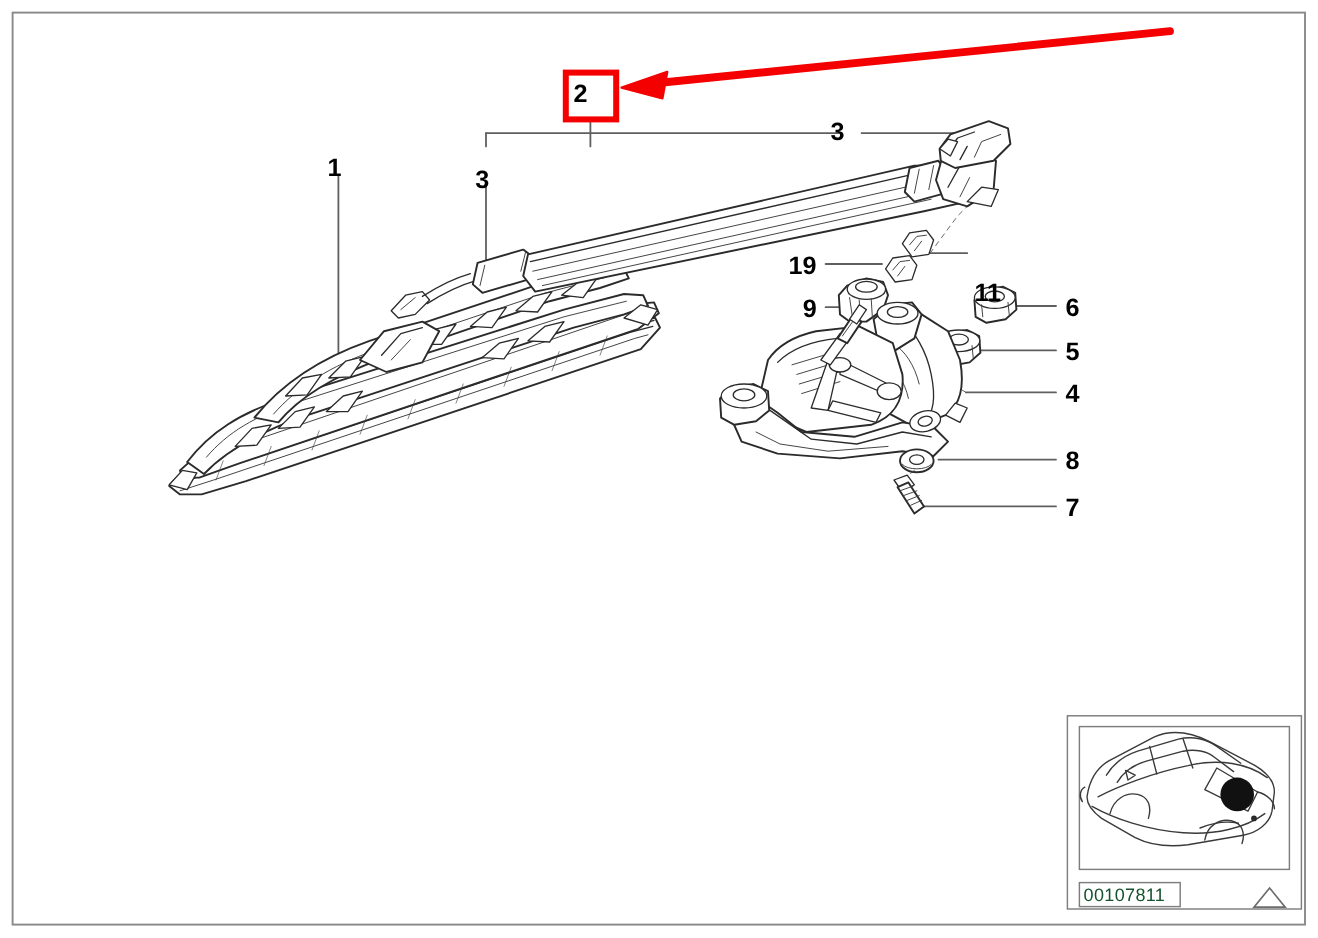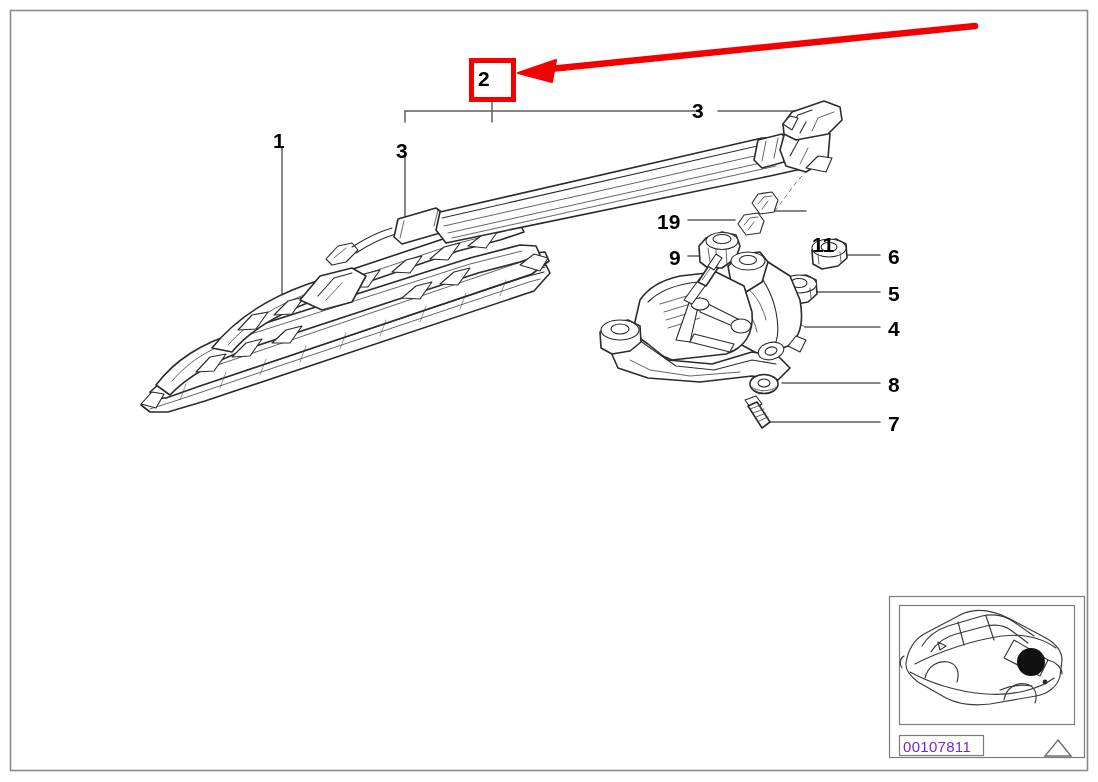--- a/index.html
+++ b/index.html
@@ -33,21 +33,21 @@
     font-size: 21px;
     color: #000000;
     line-height: 1;
     white-space: nowrap;
   }
   .partnum-text {
     position: absolute;
     font-family: "Liberation Sans", sans-serif;
     font-size: 15px;
     letter-spacing: 0.3px;
-    color: #6d28d9;
+    color: #14532d;
     white-space: nowrap;
   }
   .hl-box {
     position: absolute;
     border: 5px solid #f40000;
     box-sizing: border-box;
     background: transparent;
   }
 </style>
 </head>

